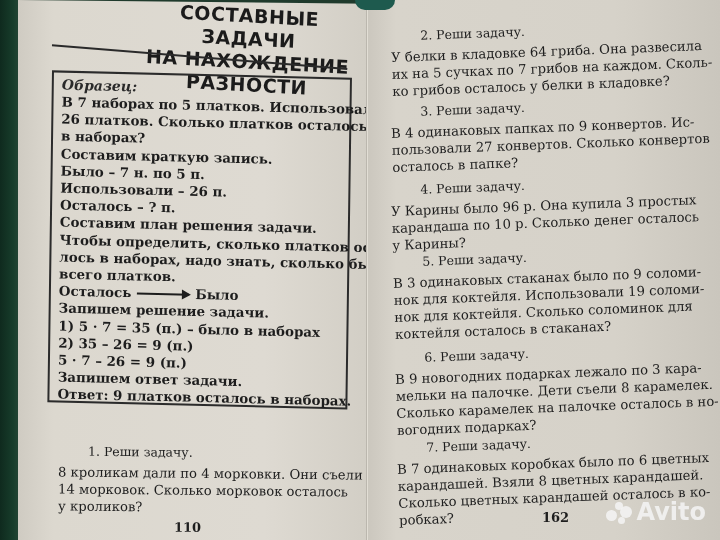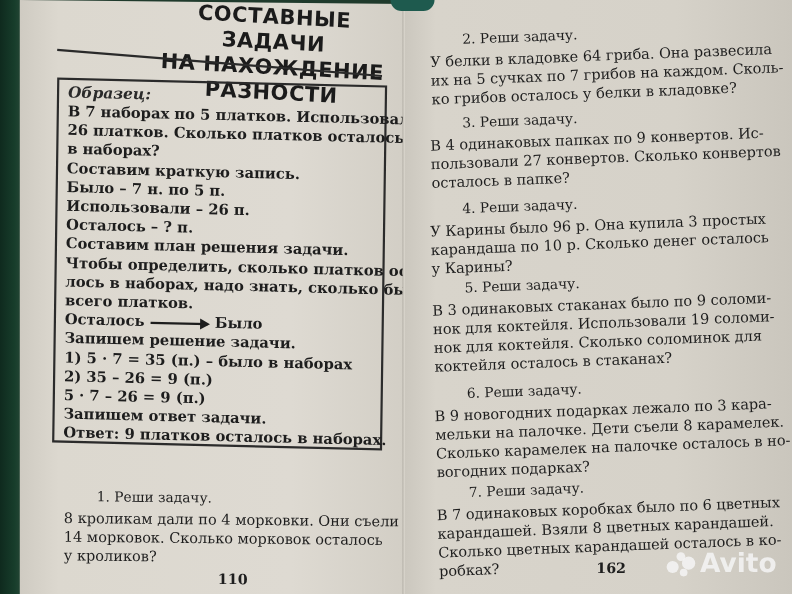--- a/index.html
+++ b/index.html
@@ -130,21 +130,21 @@
       <div class="sample-line">Ответ: 9 платков осталось в наборах.</div>
     </div>
 
     <div class="task" style="left:40px; top:442px;">
       <div class="task-heading">1. Реши задачу.</div>
       <div class="task-body">8 кроликам дали по 4 морковки. Они съели</div>
       <div class="task-body">14 морковок. Сколько морковок осталось</div>
       <div class="task-body">у кроликов?</div>
     </div>
 
-    <div class="page-num" style="left:156px; top:518px;margin-left:24px;">110</div>
+    <div class="page-num" style="left:156px; top:518px;">110</div>
   </div>
 
   <div class="spine"></div>
 
   <div class="page page-right">
     <div class="task" style="left:22px; top:28px;">
       <div class="task-heading">2. Реши задачу.</div>
       <div class="task-body">У белки в кладовке 64 гриба. Она развесила</div>
       <div class="task-body">их на 5 сучках по 7 грибов на каждом. Сколь-</div>
       <div class="task-body">ко грибов осталось у белки в кладовке?</div>

